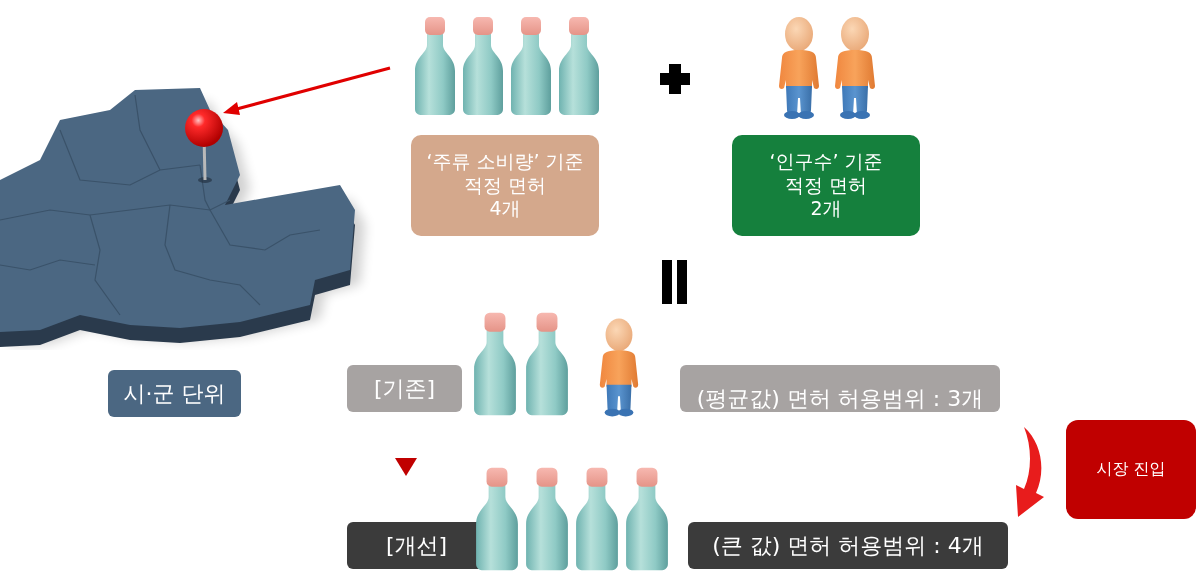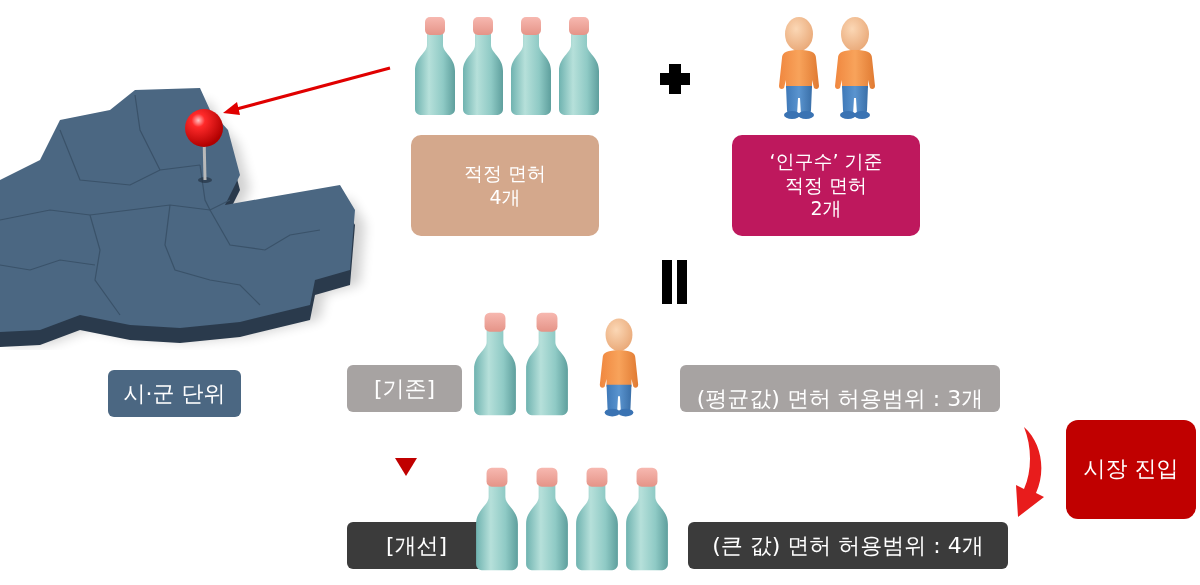--- a/index.html
+++ b/index.html
@@ -12,31 +12,31 @@
   #map-wrap { left: 0; top: 70px; width: 380px; height: 280px; }
   #map-wrap svg { width: 100%; height: 100%; }
 
   .label-box {
     position: absolute; display: flex; align-items: center; justify-content: center;
     text-align: center; color: #fff; border-radius: 10px; line-height: 1.25;
   }
   #unit-label { left: 108px; top: 370px; width: 133px; height: 47px; background: #4b6782; font-size: 22px; border-radius: 6px; }
 
   #alcohol-box { left: 411px; top: 135px; width: 188px; height: 101px; background: #d4a88c; font-size: 19px; flex-direction: column; }
-  #population-box { left: 732px; top: 135px; width: 188px; height: 101px; background: #be185d; font-size: 19px; flex-direction: column; }
+  #population-box { left: 732px; top: 135px; width: 188px; height: 101px; background: #15803d; font-size: 19px; flex-direction: column; }
 
   #plus-sign { left: 658px; top: 62px; width: 34px; height: 34px; }
   #equals-sign { left: 660px; top: 258px; width: 30px; height: 48px; }
 
   #before-tag { left: 347px; top: 365px; width: 115px; height: 47px; background: #a7a3a2; font-size: 22px; border-radius: 6px; }
   #before-range { left: 680px; top: 365px; width: 320px; height: 47px; background: #a7a3a2; font-size: 22px; border-radius: 6px; align-items: flex-end; }
   #after-tag { left: 347px; top: 522px; width: 139px; height: 47px; background: #3b3b3b; font-size: 22px; border-radius: 6px; }
   #after-range { left: 688px; top: 522px; width: 320px; height: 47px; background: #3b3b3b; font-size: 22px; border-radius: 6px; }
 
-  #market-box { left: 1066px; top: 420px; width: 130px; height: 99px; background: #c00000; font-size: 22px; border-radius: 12px; flex-direction: column; line-height: 1.3; }
+  #market-box { left: 1066px; top: 420px; width: 130px; height: 99px; background: #c00000; font-size: 16px; border-radius: 12px; flex-direction: column; line-height: 1.3; }
 
   #down-triangle { left: 394px; top: 457px; width: 24px; height: 20px; }
   #curve-arrow { left: 1010px; top: 425px; width: 50px; height: 95px; }
   #pin-arrow { left: 205px; top: 60px; width: 200px; height: 60px; }
 
   .bottle-row { position: absolute; display: flex; gap: 4px; }
   .bottle { width: 44px; height: 100px; }
   .bottle svg { width: 100%; height: 100%; }
   .person { width: 50px; height: 105px; }
   .person svg { width: 100%; height: 100%; }
@@ -135,20 +135,21 @@
       </svg></div>
   <div class="bottle"><svg>
         <use href="#bottle-sym"></use>
       </svg></div>
   <div class="bottle"><svg>
         <use href="#bottle-sym"></use>
       </svg></div>
 </div>
 
 <div id="alcohol-box" class="label-box">
+  <span>‘주류 소비량’ 기준</span>
   <span>적정 면허</span>
   <span>4개</span>
 </div>
 
 <svg id="plus-sign" class="abs" viewBox="0 0 34 34">
   <rect x="11" y="2" width="12" height="30" fill="#000"></rect>
   <rect x="2" y="11" width="30" height="12" fill="#000"></rect>
 </svg>
 
 <div class="person-row" style="left:774px; top:14px;">

